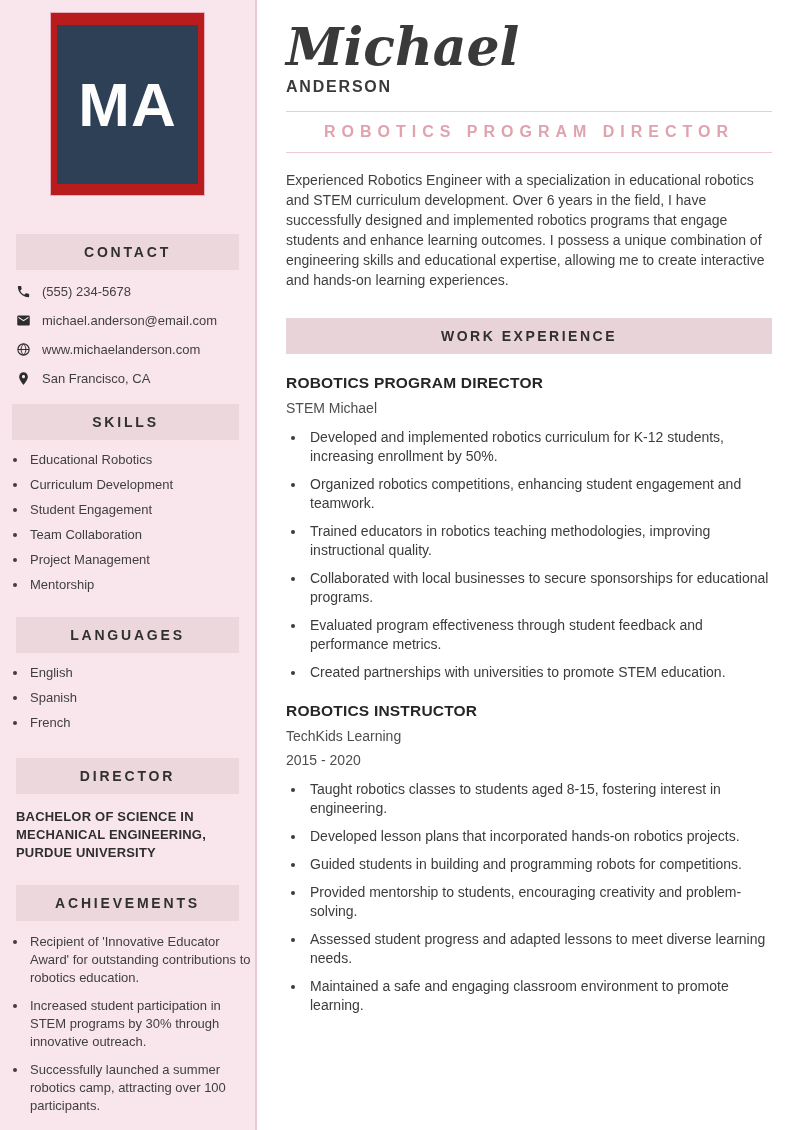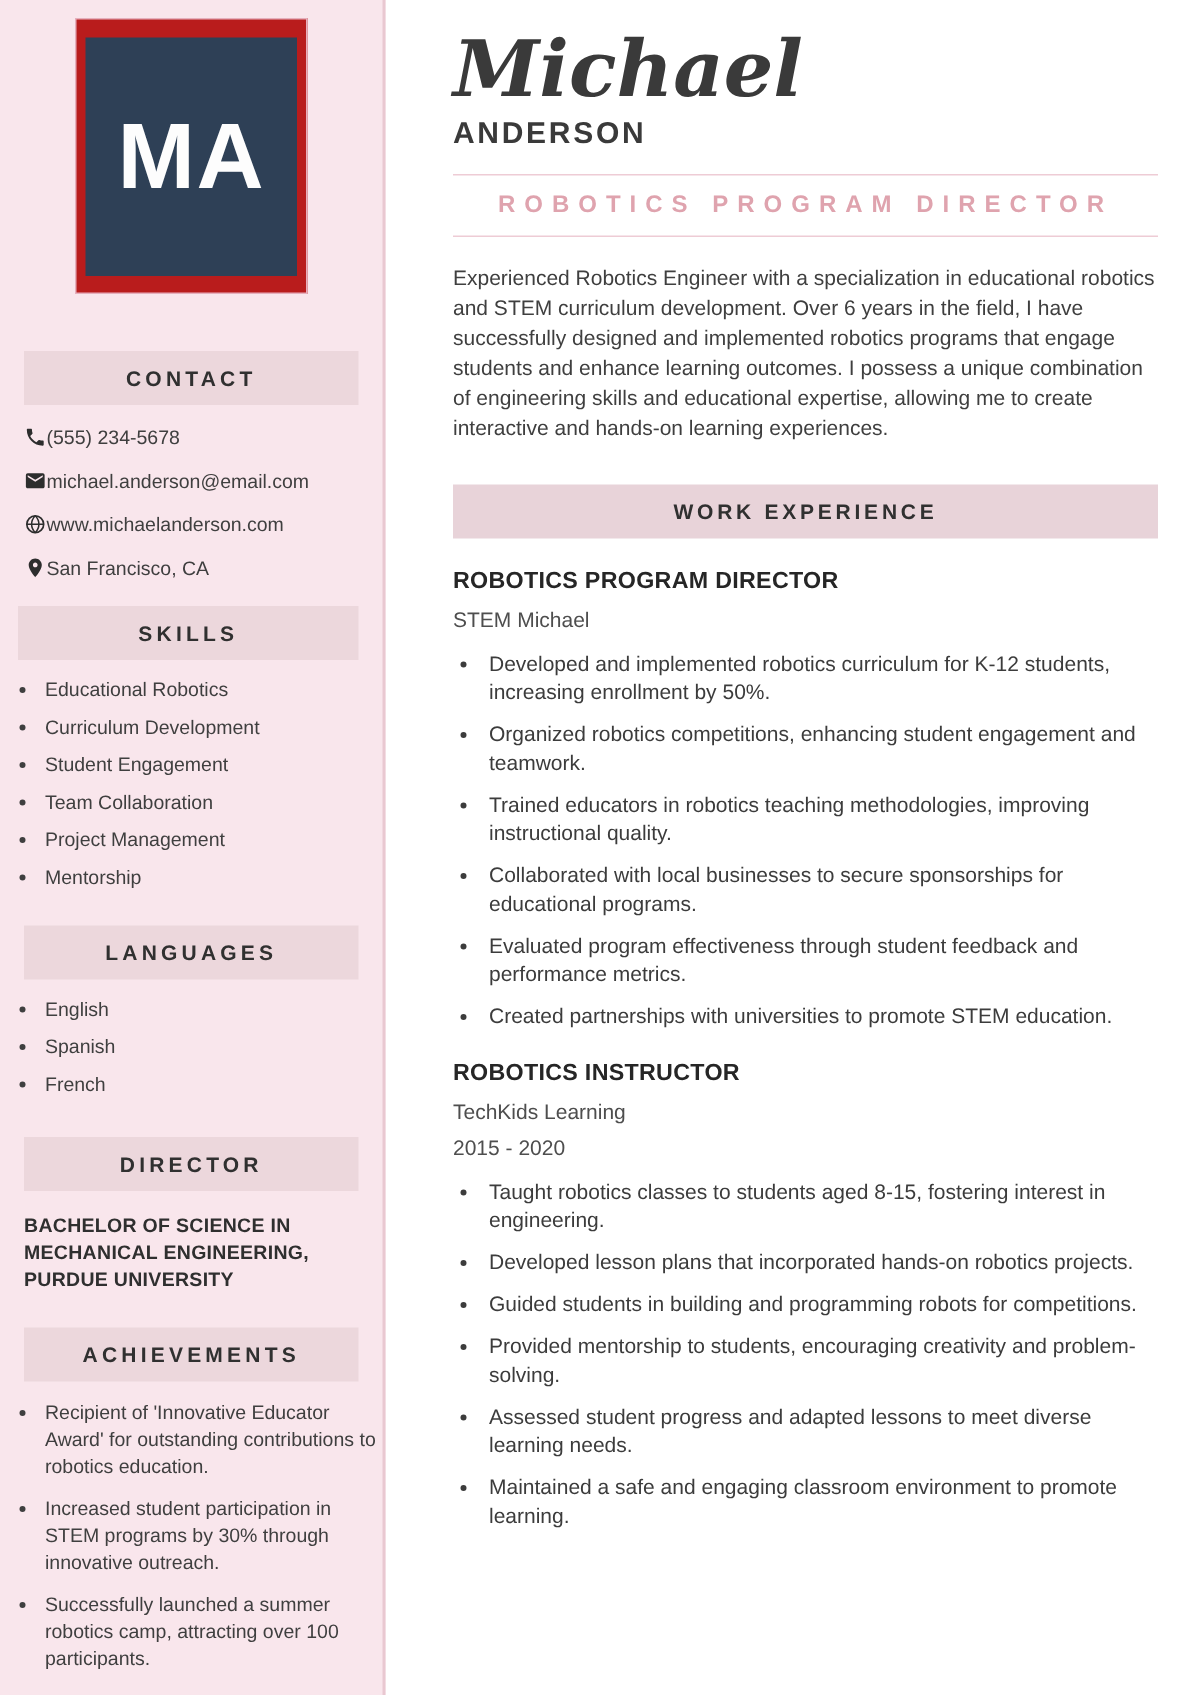--- a/index.html
+++ b/index.html
@@ -33,43 +33,43 @@
     margin:24px 16px 0; background:var(--sidebar-band,#ecd7dc);
     text-align:center; font-weight:bold; font-size:14px; line-height:16px;
     letter-spacing:2.8px; color:var(--heading-text,#303030); padding:10px 18px;
   }
   .mt-38 { margin-top:38px; }
   .mt-18 { margin-top:18px;margin-left:12px; }
   .mt-27 { margin-top:27px; }
   .mt-23 { margin-top:23px; }
   .contact-list { margin-top:4px; }
   .contact-row {
-    display:flex; align-items:flex-end; 
+    display:flex; align-items:flex-end; gap:11px;
     margin:14px 16px 0; font-size:13px; color:var(--body-text,#3f3f3f);
   }
   .cicon { width:15px; height:15px; flex:0 0 15px; color:#2d2d2d; fill:currentColor; }
   .side-list { margin:12px 0 0; padding-left:28px; }
   .side-list li {
     font-size:13px; line-height:16px; color:var(--body-text,#3f3f3f);
     margin-bottom:9px; padding-left:2px;
   }
   .side-list.wrap li { line-height:18px; margin-bottom:10px; }
   .edu-degree {
     margin:14px 16px 0; font-size:13px; font-weight:bold; line-height:18px;
     color:#2f2f2f; letter-spacing:0.2px; text-transform:uppercase;
   }
 
   
-  .main { flex:1; box-sizing:border-box; padding:20px 28px 0 29px;margin-left:16px; }
+  .main { flex:1; box-sizing:border-box; padding:20px 28px 0 29px; }
   .first-name {
     font-family:"DejaVu Serif", serif; font-style:italic; font-weight:bold;
     font-size:52px; line-height:1.05; color:#3a3a3a; margin:0;
   }
   .last-name {
-    font-size:20px; font-weight:bold; letter-spacing:1.8px;
+    font-size:16px; font-weight:bold; letter-spacing:1.8px;
     color:#3a3a3a; margin:3px 0 0;
   }
   .rule { border-top:1px solid var(--divider,#eeccd5); margin-top:15px; }
   .headline {
     text-align:center; font-weight:bold; font-size:16px; letter-spacing:6px;
     color:var(--accent-text,#dfa3ae); margin-top:11px; line-height:18px;
   }
   .rule2 { border-top:1px solid var(--divider,#eeccd5); margin-top:11px; }
   .summary {
     margin:17px 0 0; font-size:14px; line-height:20px;

